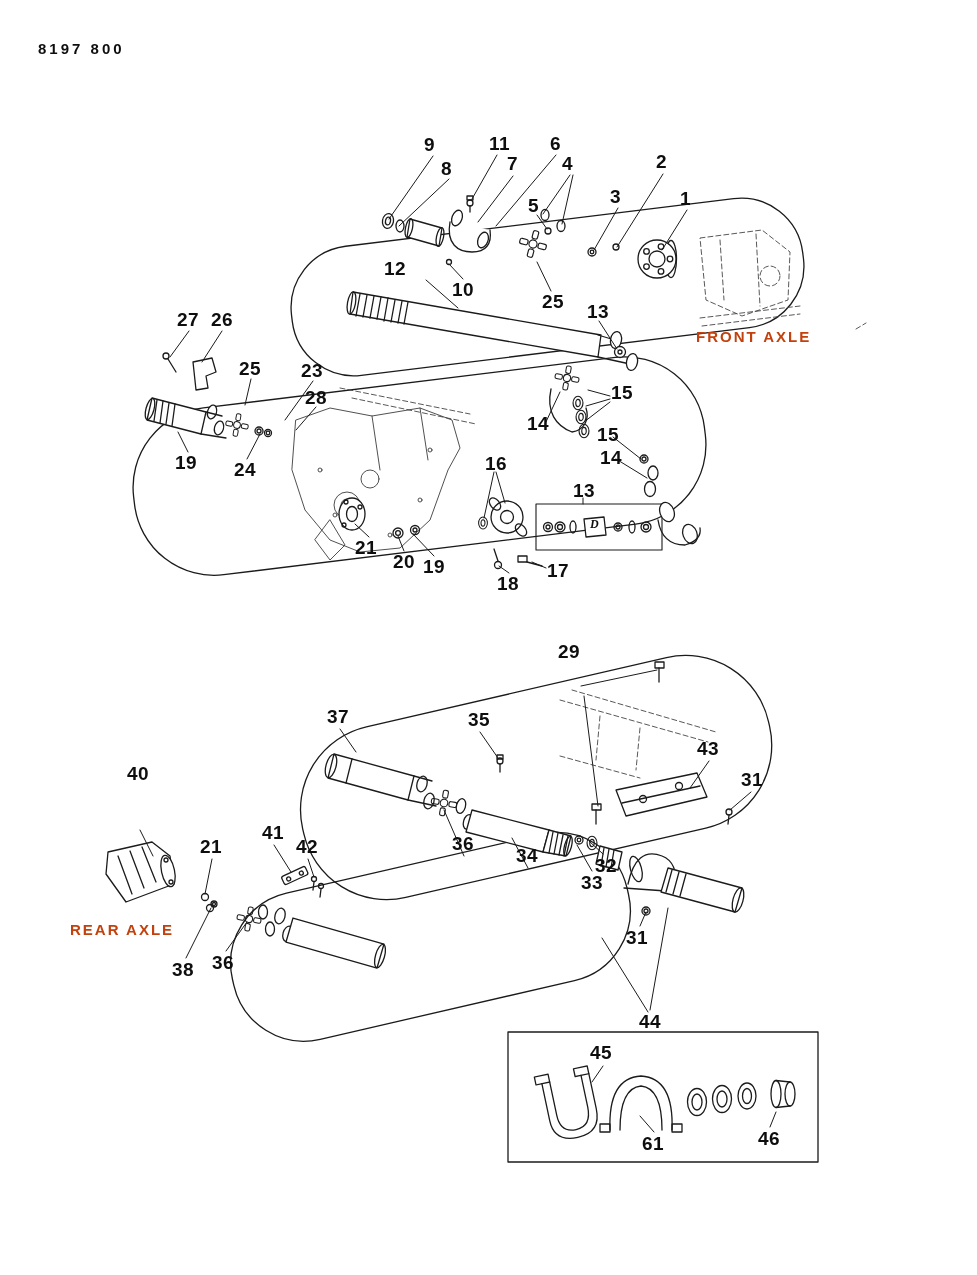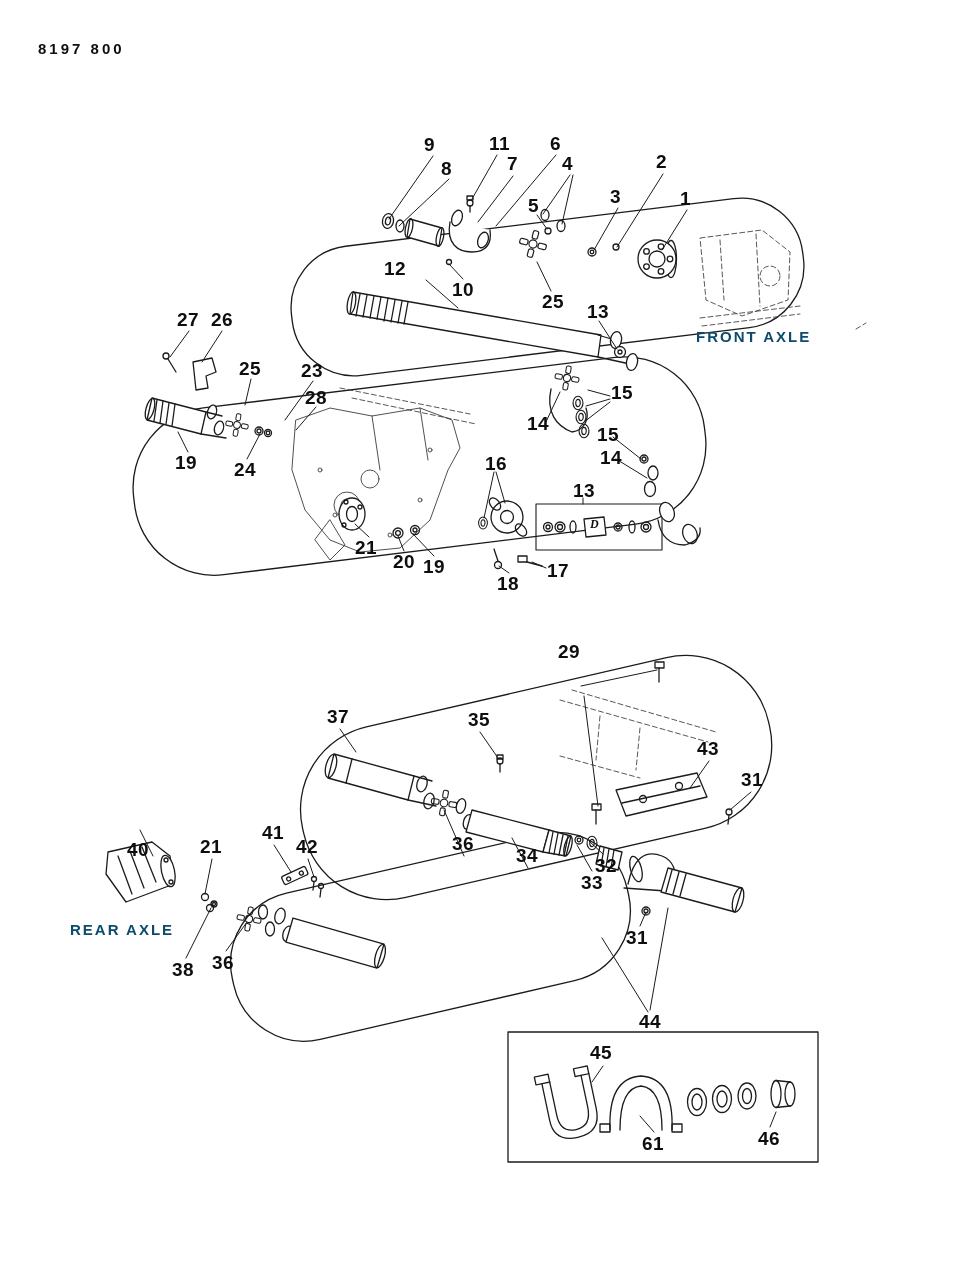--- a/index.html
+++ b/index.html
@@ -2,21 +2,21 @@
 <html><head>
 <meta charset="utf-8">
 <style>
   html,body{margin:0;padding:0;background:#fff;}
   .canvas{position:relative;width:977px;height:1275px;background:#fff;
           font-family:"Liberation Sans",sans-serif;overflow:hidden;}
   .canvas > svg{position:absolute;left:0;top:0;
       fill:none;stroke:#1b1b1b;stroke-width:1.3;stroke-linecap:round;stroke-linejoin:round;}
   .callout{position:absolute;font-weight:700;font-size:19px;color:#0e0e0e;
            letter-spacing:.5px;line-height:1;white-space:nowrap;}
-  .axis-label{position:absolute;font-weight:700;font-size:15px;color:#0c4a6e;
+  .axis-label{position:absolute;font-weight:700;font-size:15px;color:#c2410c;
               letter-spacing:2px;line-height:1;white-space:nowrap;}
   .doc-code{position:absolute;left:38px;top:40px;font-weight:700;font-size:15px;
             letter-spacing:3px;color:#0e0e0e;}
   .d-mark{position:absolute;left:590px;top:517px;font-family:"Liberation Serif",serif;
           font-style:italic;font-weight:700;font-size:12px;color:#0e0e0e;}
 </style>
 </head>
 <body>
 
 <div class="canvas">
@@ -331,21 +331,21 @@
 <div class="callout" style="left:355px;top:538px">21</div>
 <div class="callout" style="left:393px;top:552px">20</div>
 <div class="callout" style="left:423px;top:557px">19</div>
 <div class="callout" style="left:547px;top:561px">17</div>
 <div class="callout" style="left:497px;top:574px">18</div>
 <div class="callout" style="left:558px;top:642px">29</div>
 <div class="callout" style="left:327px;top:707px">37</div>
 <div class="callout" style="left:468px;top:710px">35</div>
 <div class="callout" style="left:697px;top:739px">43</div>
 <div class="callout" style="left:741px;top:770px">31</div>
-<div class="callout" style="left:127px;top:840px">40</div>
+<div class="callout" style="left:127px;top:764px">40</div>
 <div class="callout" style="left:200px;top:837px">21</div>
 <div class="callout" style="left:262px;top:823px">41</div>
 <div class="callout" style="left:296px;top:837px">42</div>
 <div class="callout" style="left:452px;top:834px">36</div>
 <div class="callout" style="left:516px;top:846px">34</div>
 <div class="callout" style="left:595px;top:856px">32</div>
 <div class="callout" style="left:581px;top:873px">33</div>
 <div class="callout" style="left:626px;top:928px">31</div>
 <div class="callout" style="left:172px;top:960px">38</div>
 <div class="callout" style="left:212px;top:953px">36</div>

